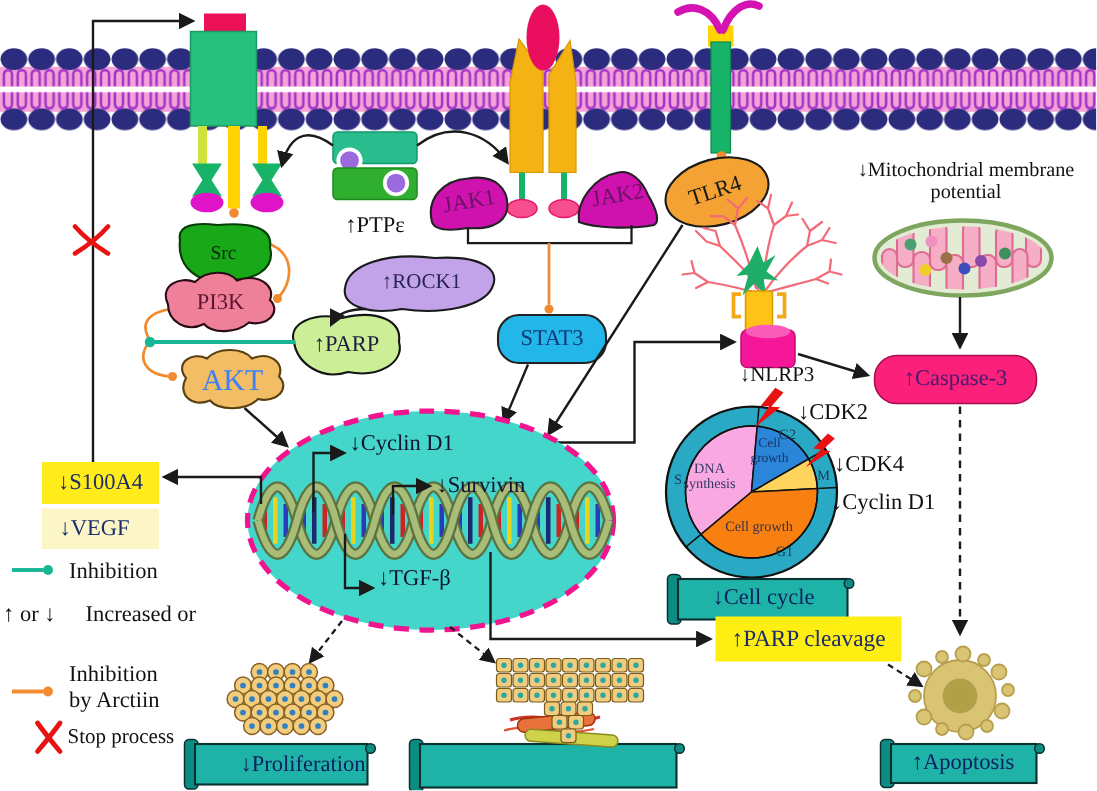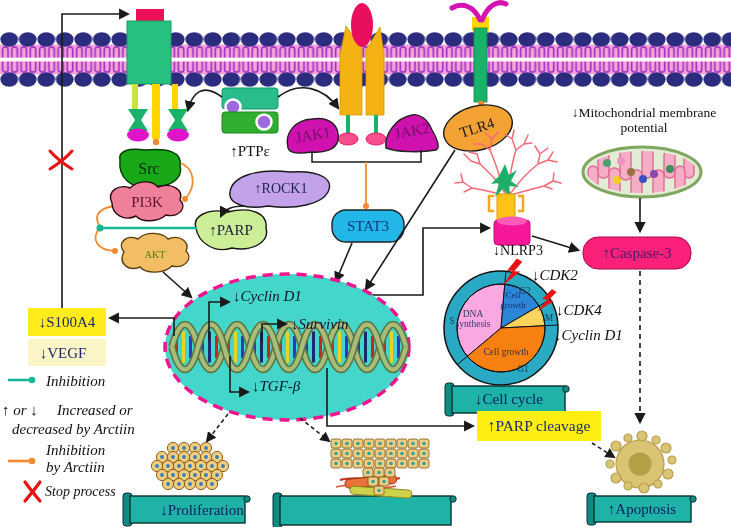--- a/index.html
+++ b/index.html
@@ -1,21 +1,21 @@
 <!DOCTYPE html>
 <html><head>
 <meta charset="utf-8">
 <style>
   html,body{margin:0;padding:0;background:#fff;}
   .stage{position:relative;width:731px;height:527px;background:#fff;overflow:hidden;
          font-family:"Liberation Serif","DejaVu Serif",serif;}
   .stage svg{position:absolute;left:0;top:0;}
   .lbl{position:absolute;color:#111;white-space:nowrap;transform:translate(-50%,-50%);
        font-family:"Liberation Serif","DejaVu Serif",serif;line-height:1.1;text-align:center;}
-  .tl{transform:none;text-align:center;font-style:italic;}
+  .tl{transform:none;text-align:center;}
 </style>
 </head>
 <body>
 
 <div class="stage">
 <svg width="731" height="527" viewBox="0 0 731 527">
   <defs>
     <marker id="ah" viewBox="0 0 10 10" refX="8" refY="5" markerWidth="7" markerHeight="7" orient="auto-start-reverse">
       <path d="M0,0 L10,5 L0,10 z" fill="#1a1a1a"></path>
     </marker>
@@ -411,23 +411,23 @@
     <line x1="8" y1="461" x2="29" y2="461" stroke="#f28a30" stroke-width="2.6"></line>
     <circle cx="32" cy="461" r="3.3" fill="#f28a30"></circle>
   </g>
   <g stroke="#e81212" stroke-width="3.2" fill="none" stroke-linecap="round">
     <path d="M25,482 C30,489 35,495 40,501"></path>
         <path d="M40,482 C35,489 30,495 25,501"></path>
   </g>
 </svg>
 
   <div class="lbl" style="left:250px;top:151px;font-size:15px">↑PTPε</div>
-  <div class="lbl" style="left:149px;top:169px;font-size:16px;color:#0a2d0a">Src</div>
+  <div class="lbl" style="left:149px;top:169px;font-size:13px;color:#0a2d0a">Src</div>
   <div class="lbl" style="left:147px;top:202px;font-size:15px;color:#5e1430">PI3K</div>
-  <div class="lbl" style="left:155px;top:254px;font-size:10px;color:#4d7c0f">AKT</div>
+  <div class="lbl" style="left:155px;top:254px;font-size:20px;color:#3b82f6">AKT</div>
   <div class="lbl" style="left:281px;top:189px;font-size:14px;color:#242450">↑ROCK1</div>
   <div class="lbl" style="left:231px;top:230px;font-size:15px;color:#1c1c3c">↑PARP</div>
   <div class="lbl" style="left:368px;top:226px;font-size:15px;color:#103a7a">STAT3</div>
   <div class="lbl" style="left:313px;top:135px;font-size:15px;color:#6a1464;transform:translate(-50%,-50%) rotate(-10deg)">JAK1</div>
   <div class="lbl" style="left:412px;top:131px;font-size:15px;color:#6a1464;transform:translate(-50%,-50%) rotate(-10deg)">JAK2</div>
   <div class="lbl" style="left:477px;top:128px;font-size:15px;color:#1a1a1a;transform:translate(-50%,-50%) rotate(-18deg)">TLR4</div>
 
   <div class="lbl" style="left:644px;top:121px;font-size:13.5px;white-space:normal;width:210px">
     <span style="display:block">↓Mitochondrial membrane</span>
     <span style="display:block">potential</span>
@@ -455,17 +455,16 @@
   <div class="lbl" style="left:549px;top:318px;font-size:9.5px;color:#1a3a5a">M</div>
   <div class="lbl" style="left:523px;top:369px;font-size:9.5px;color:#1a3a5a">G1</div>
 
   <div class="lbl" style="left:539px;top:426px;font-size:15.5px;color:#1b2b6b">↑PARP cleavage</div>
   <div class="lbl" style="left:202px;top:510px;font-size:15px;color:#0d2060">↓Proliferation</div>
   <div class="lbl" style="left:642px;top:509px;font-size:15px;color:#0d2060">↑Apoptosis</div>
 
   <div class="lbl tl" style="left:46px;top:373px;font-size:15px">Inhibition</div>
   <div class="lbl tl" style="left:2px;top:402px;font-size:15px">↑ or ↓</div>
   <div class="lbl tl" style="left:57px;top:402px;font-size:15px">Increased or</div>
-  <div class="lbl tl" style="left:12px;top:421px;font-size:15px">decreased by Arctiin</div>
   <div class="lbl tl" style="left:46px;top:442px;font-size:15px">Inhibition</div>
   <div class="lbl tl" style="left:46px;top:459px;font-size:15px">by Arctiin</div>
   <div class="lbl tl" style="left:45px;top:484px;font-size:14px">Stop process</div>
 </div>
 
 </body></html>

